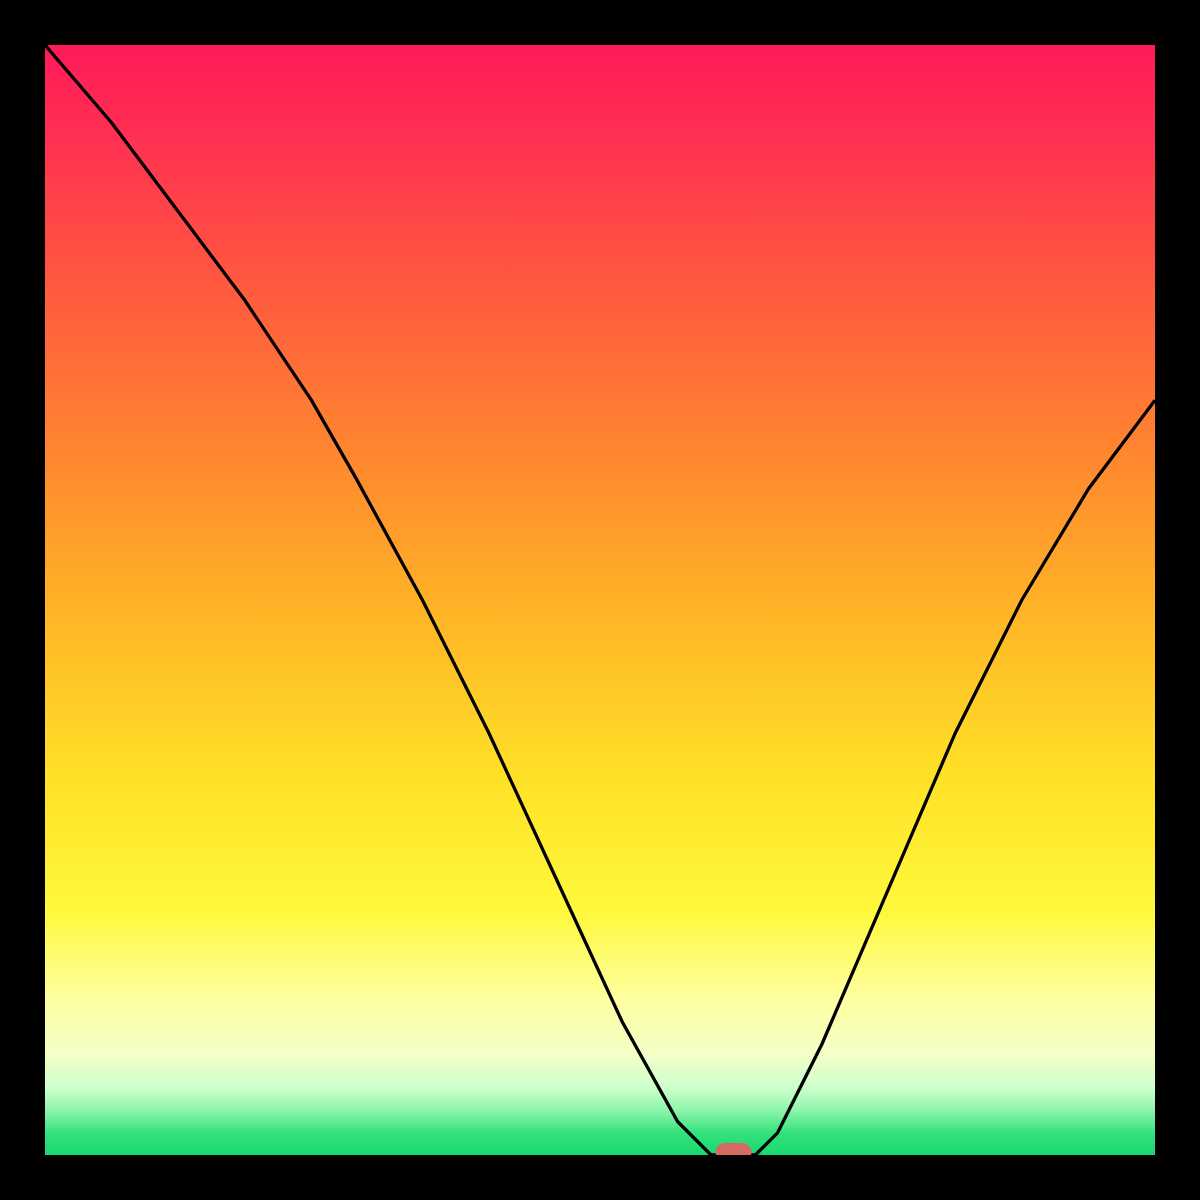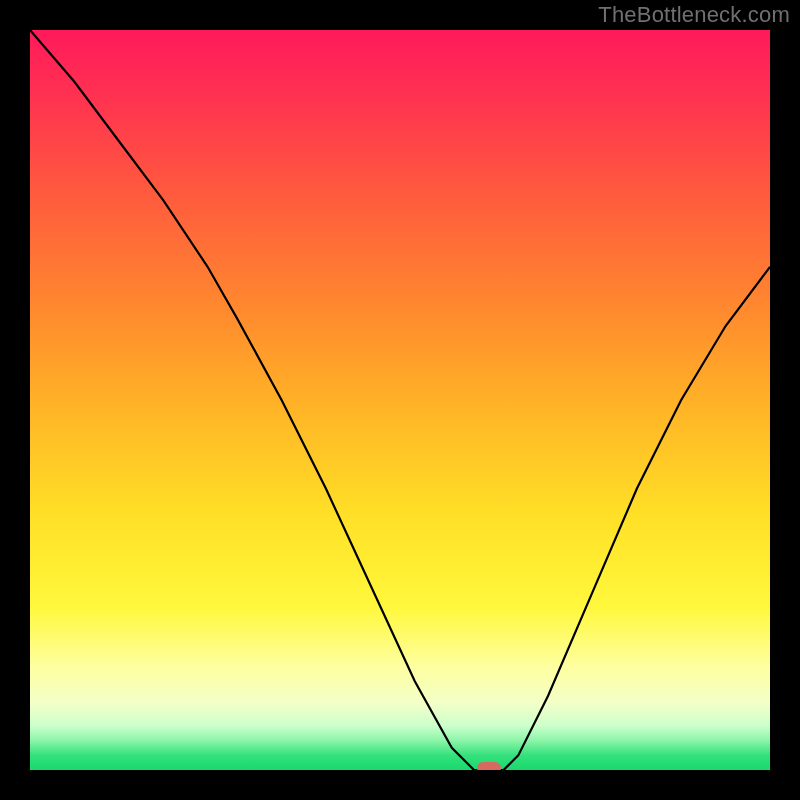--- a/index.html
+++ b/index.html
@@ -72,21 +72,20 @@
     border-radius: 6px;
     background: #d76a60;
     transform: translate(-50%, -50%);
   }
 </style>
 </head>
 <body>
 
 <div class="frame">
 
-  <div class="watermark">TheBottleneck.com</div>
 
   <div class="plot-area">
     <div class="gradient"></div>
 
     <svg class="curve" viewBox="0 0 740 740" preserveAspectRatio="none">
       <path fill="none" stroke="#000" stroke-width="2.2" d="M0.0 0.0 L44.4 51.8 L88.8 111.0 L133.2 170.2 L177.6 236.8 L207.2 288.6 L251.6 370.0 L296.0 458.8 L340.4 555.0 L384.8 651.2 L421.8 717.8 L444.0 740.0 L458.8 740.0 L473.6 740.0 L488.4 725.2 L518.0 666.0 L562.4 562.4 L606.8 458.8 L651.2 370.0 L695.6 296.0 L740.0 236.8"></path>
     </svg>
 
     <div class="min-marker" style="left: 458.8px; top: 738px;"></div>
   </div>

